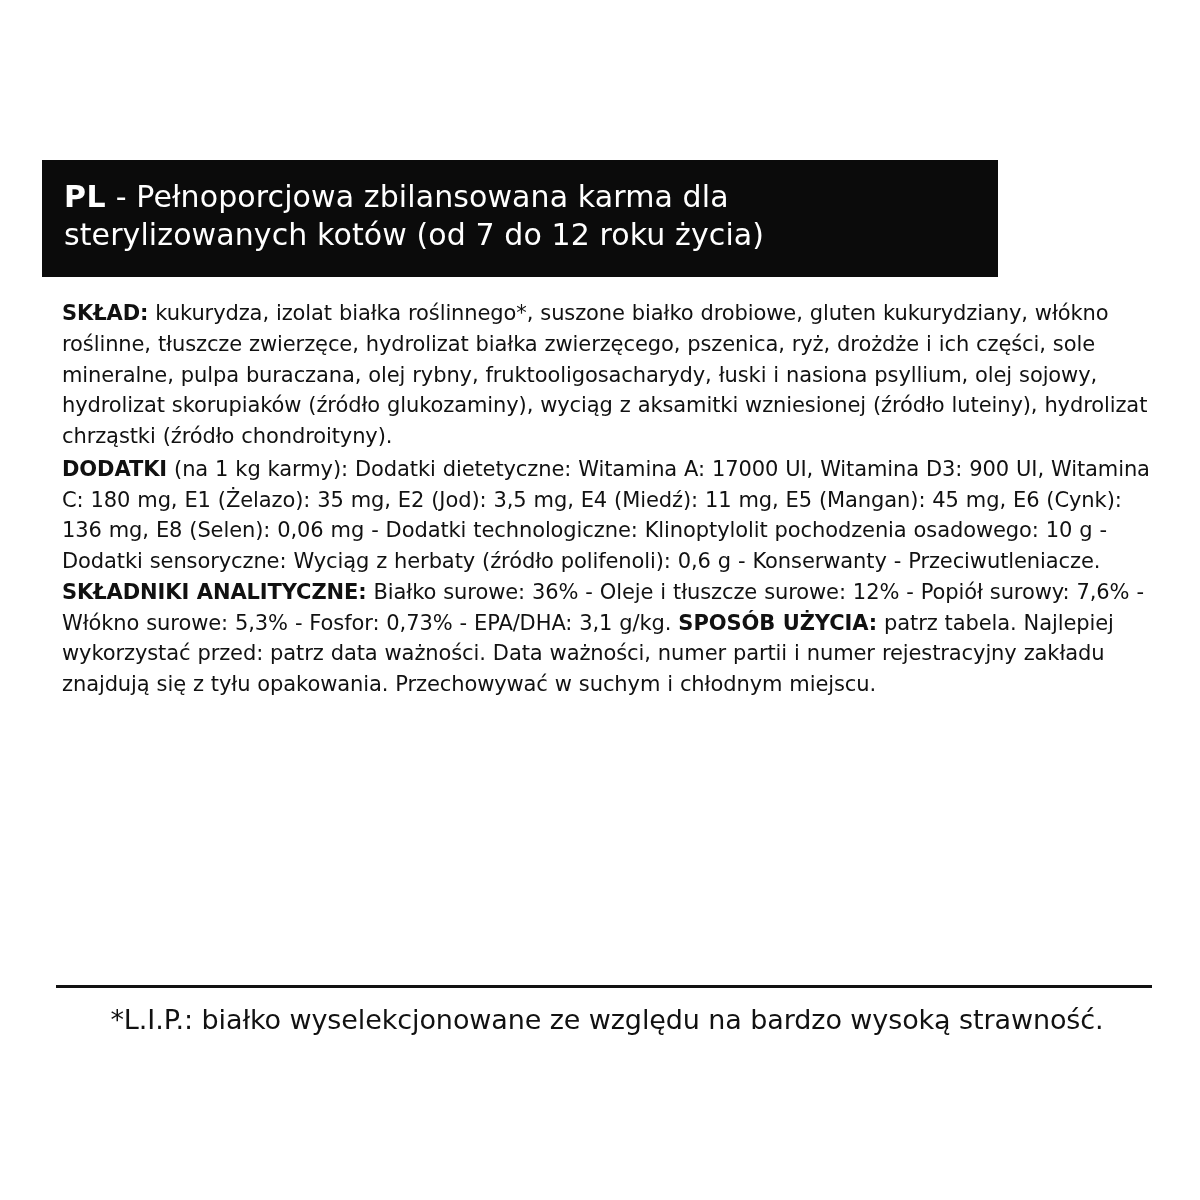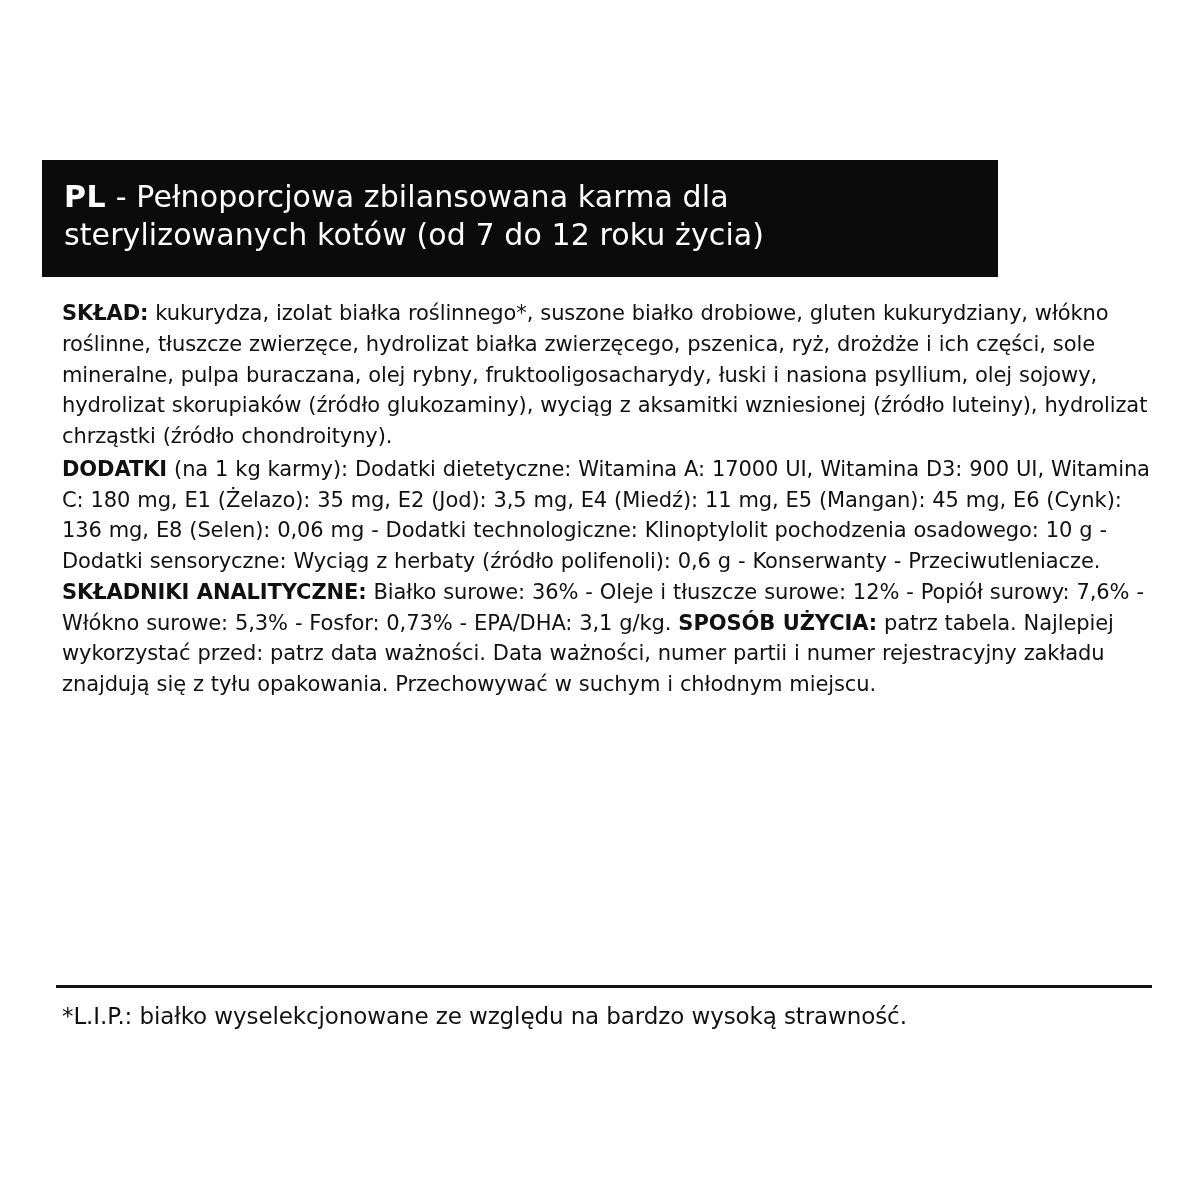--- a/index.html
+++ b/index.html
@@ -77,23 +77,24 @@
     width: 1096px;
     height: 3px;
     background: #111111;
   }
 
   .footnote {
     position: absolute;
     left: 62px;
     top: 1000px;
     width: 1090px;
-    font-size: 23px;
+    font-size: 27px;
     line-height: 1.45;
     letter-spacing: -0.1px;
+    text-align: center;
   }
 </style>
 </head>
 <body>
 
 <div class="page">
 
   <div class="header-band">
     <div class="header-line"><span class="lang">PL</span><span> - </span><span>Pełnoporcjowa zbilansowana karma dla sterylizowanych kotów (od 7 do 12 roku życia)</span></div>
   </div>

